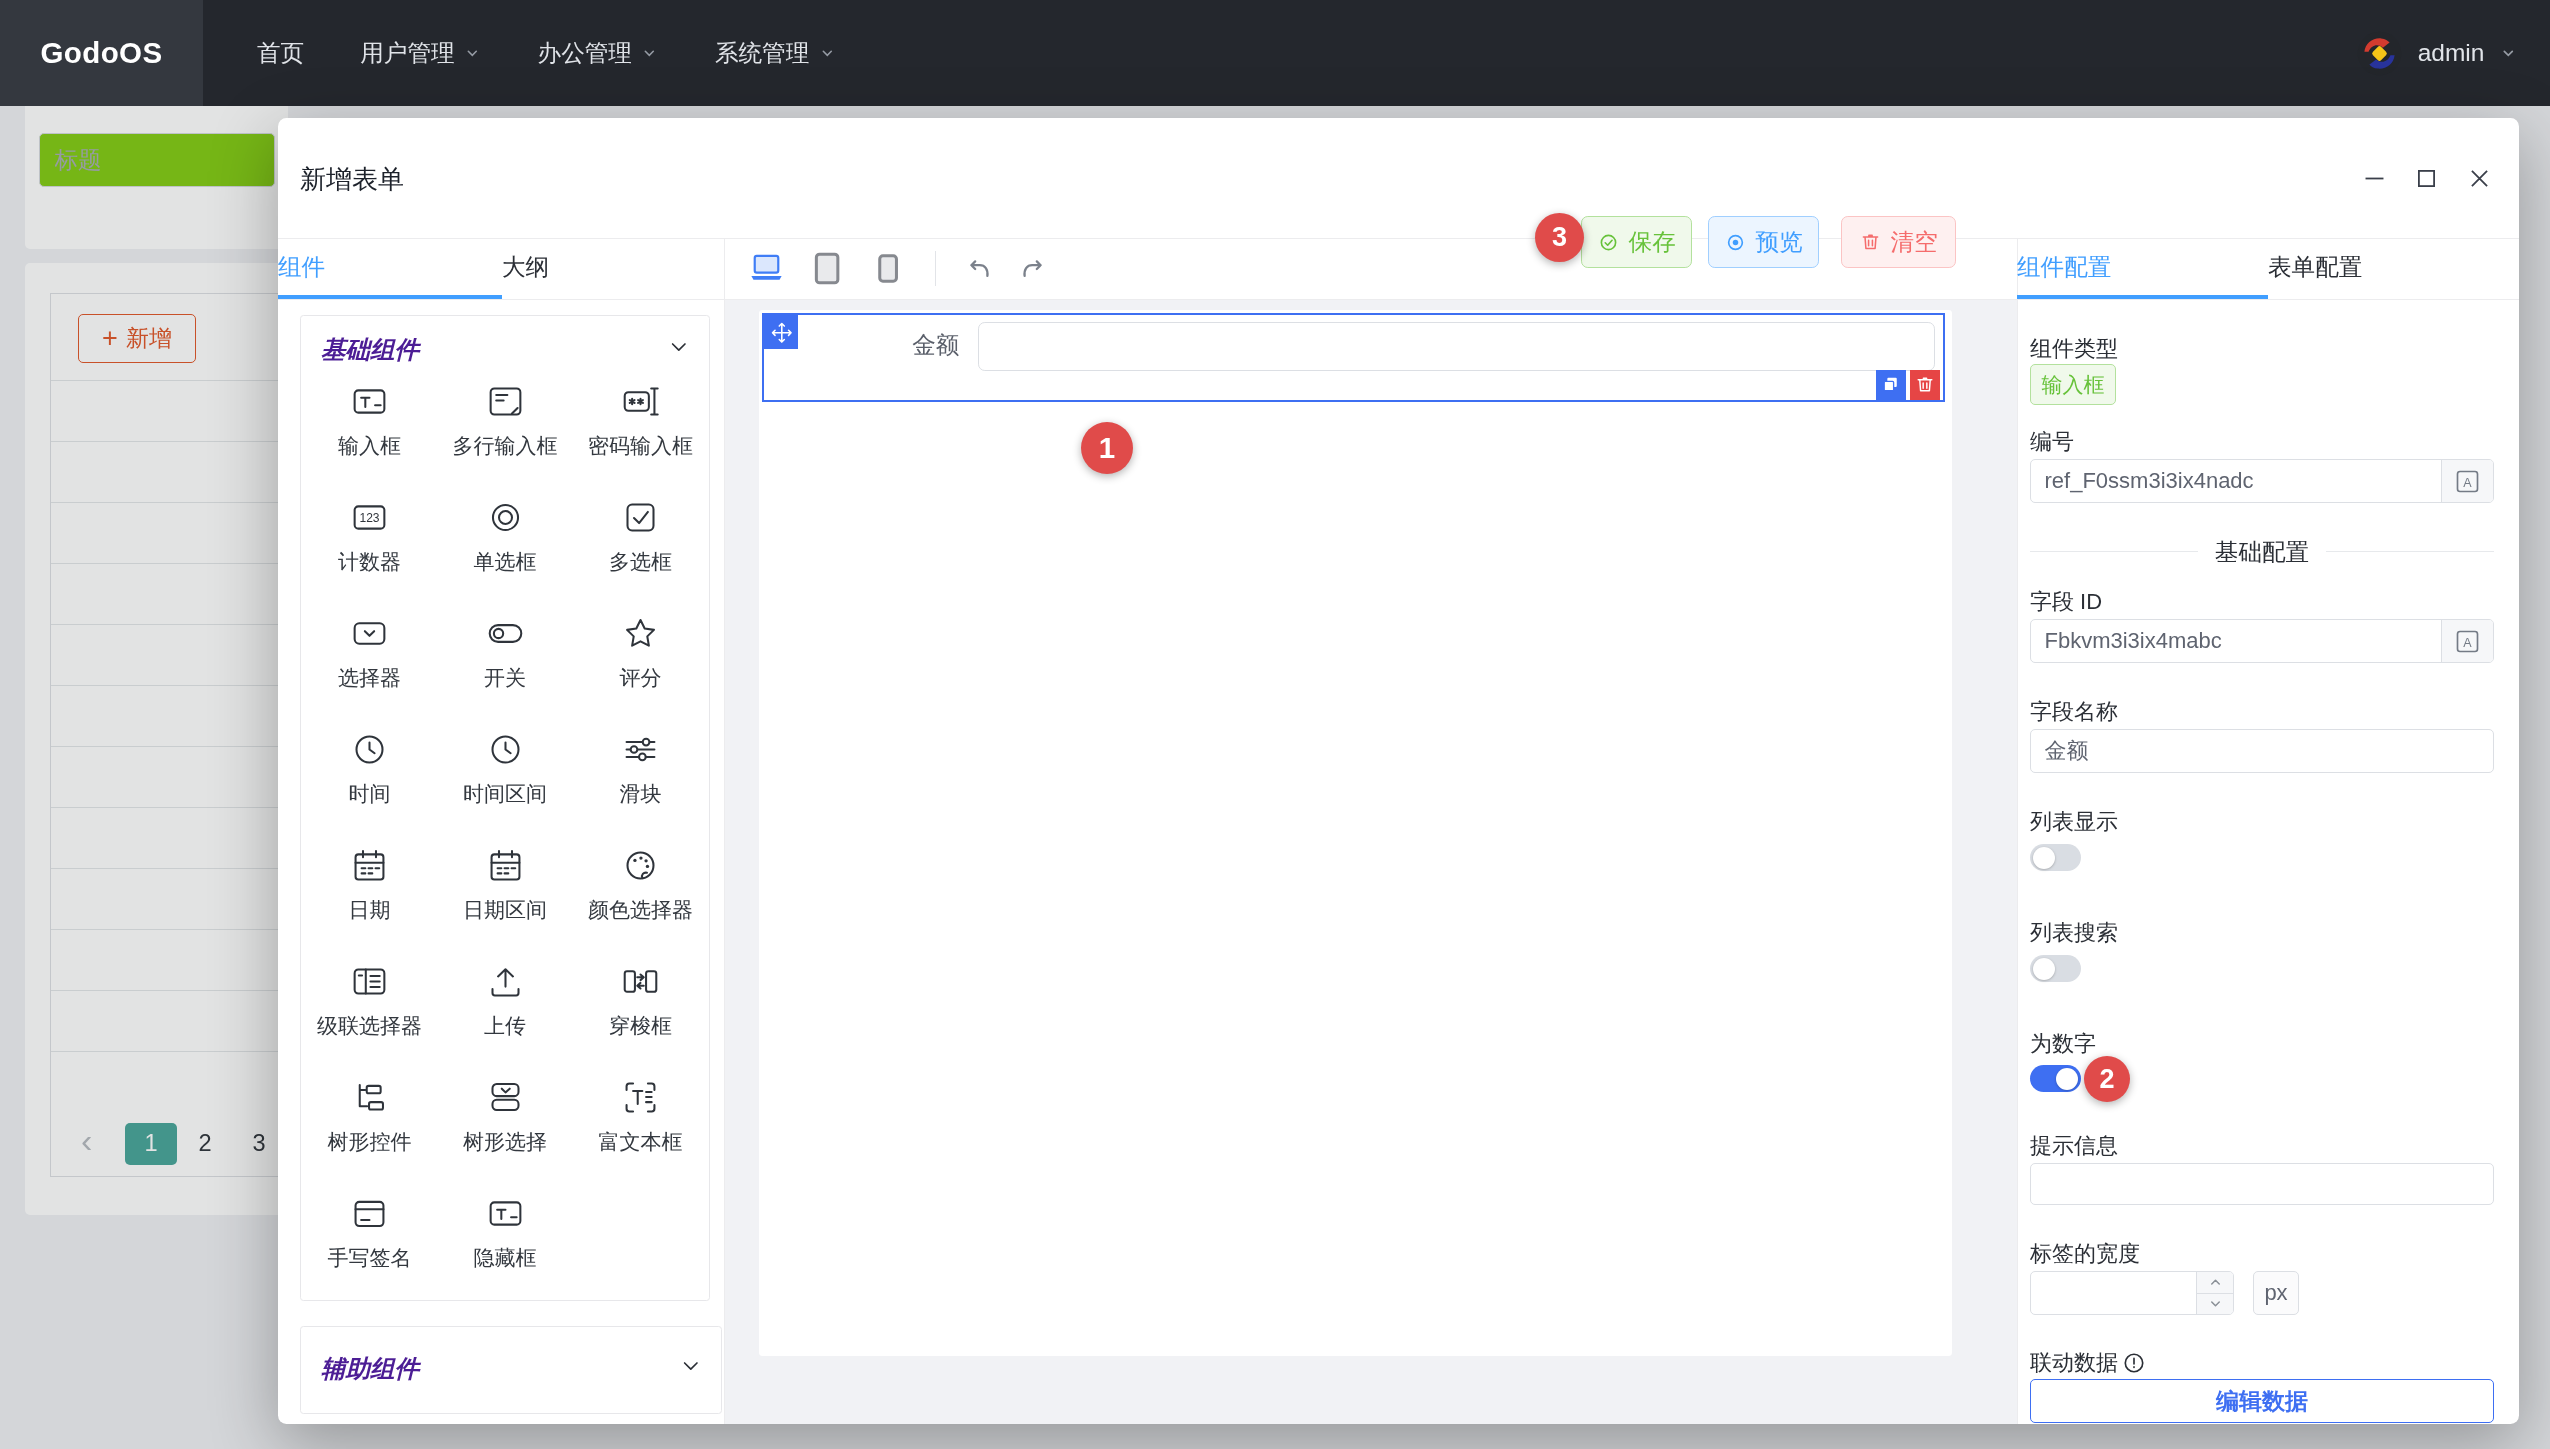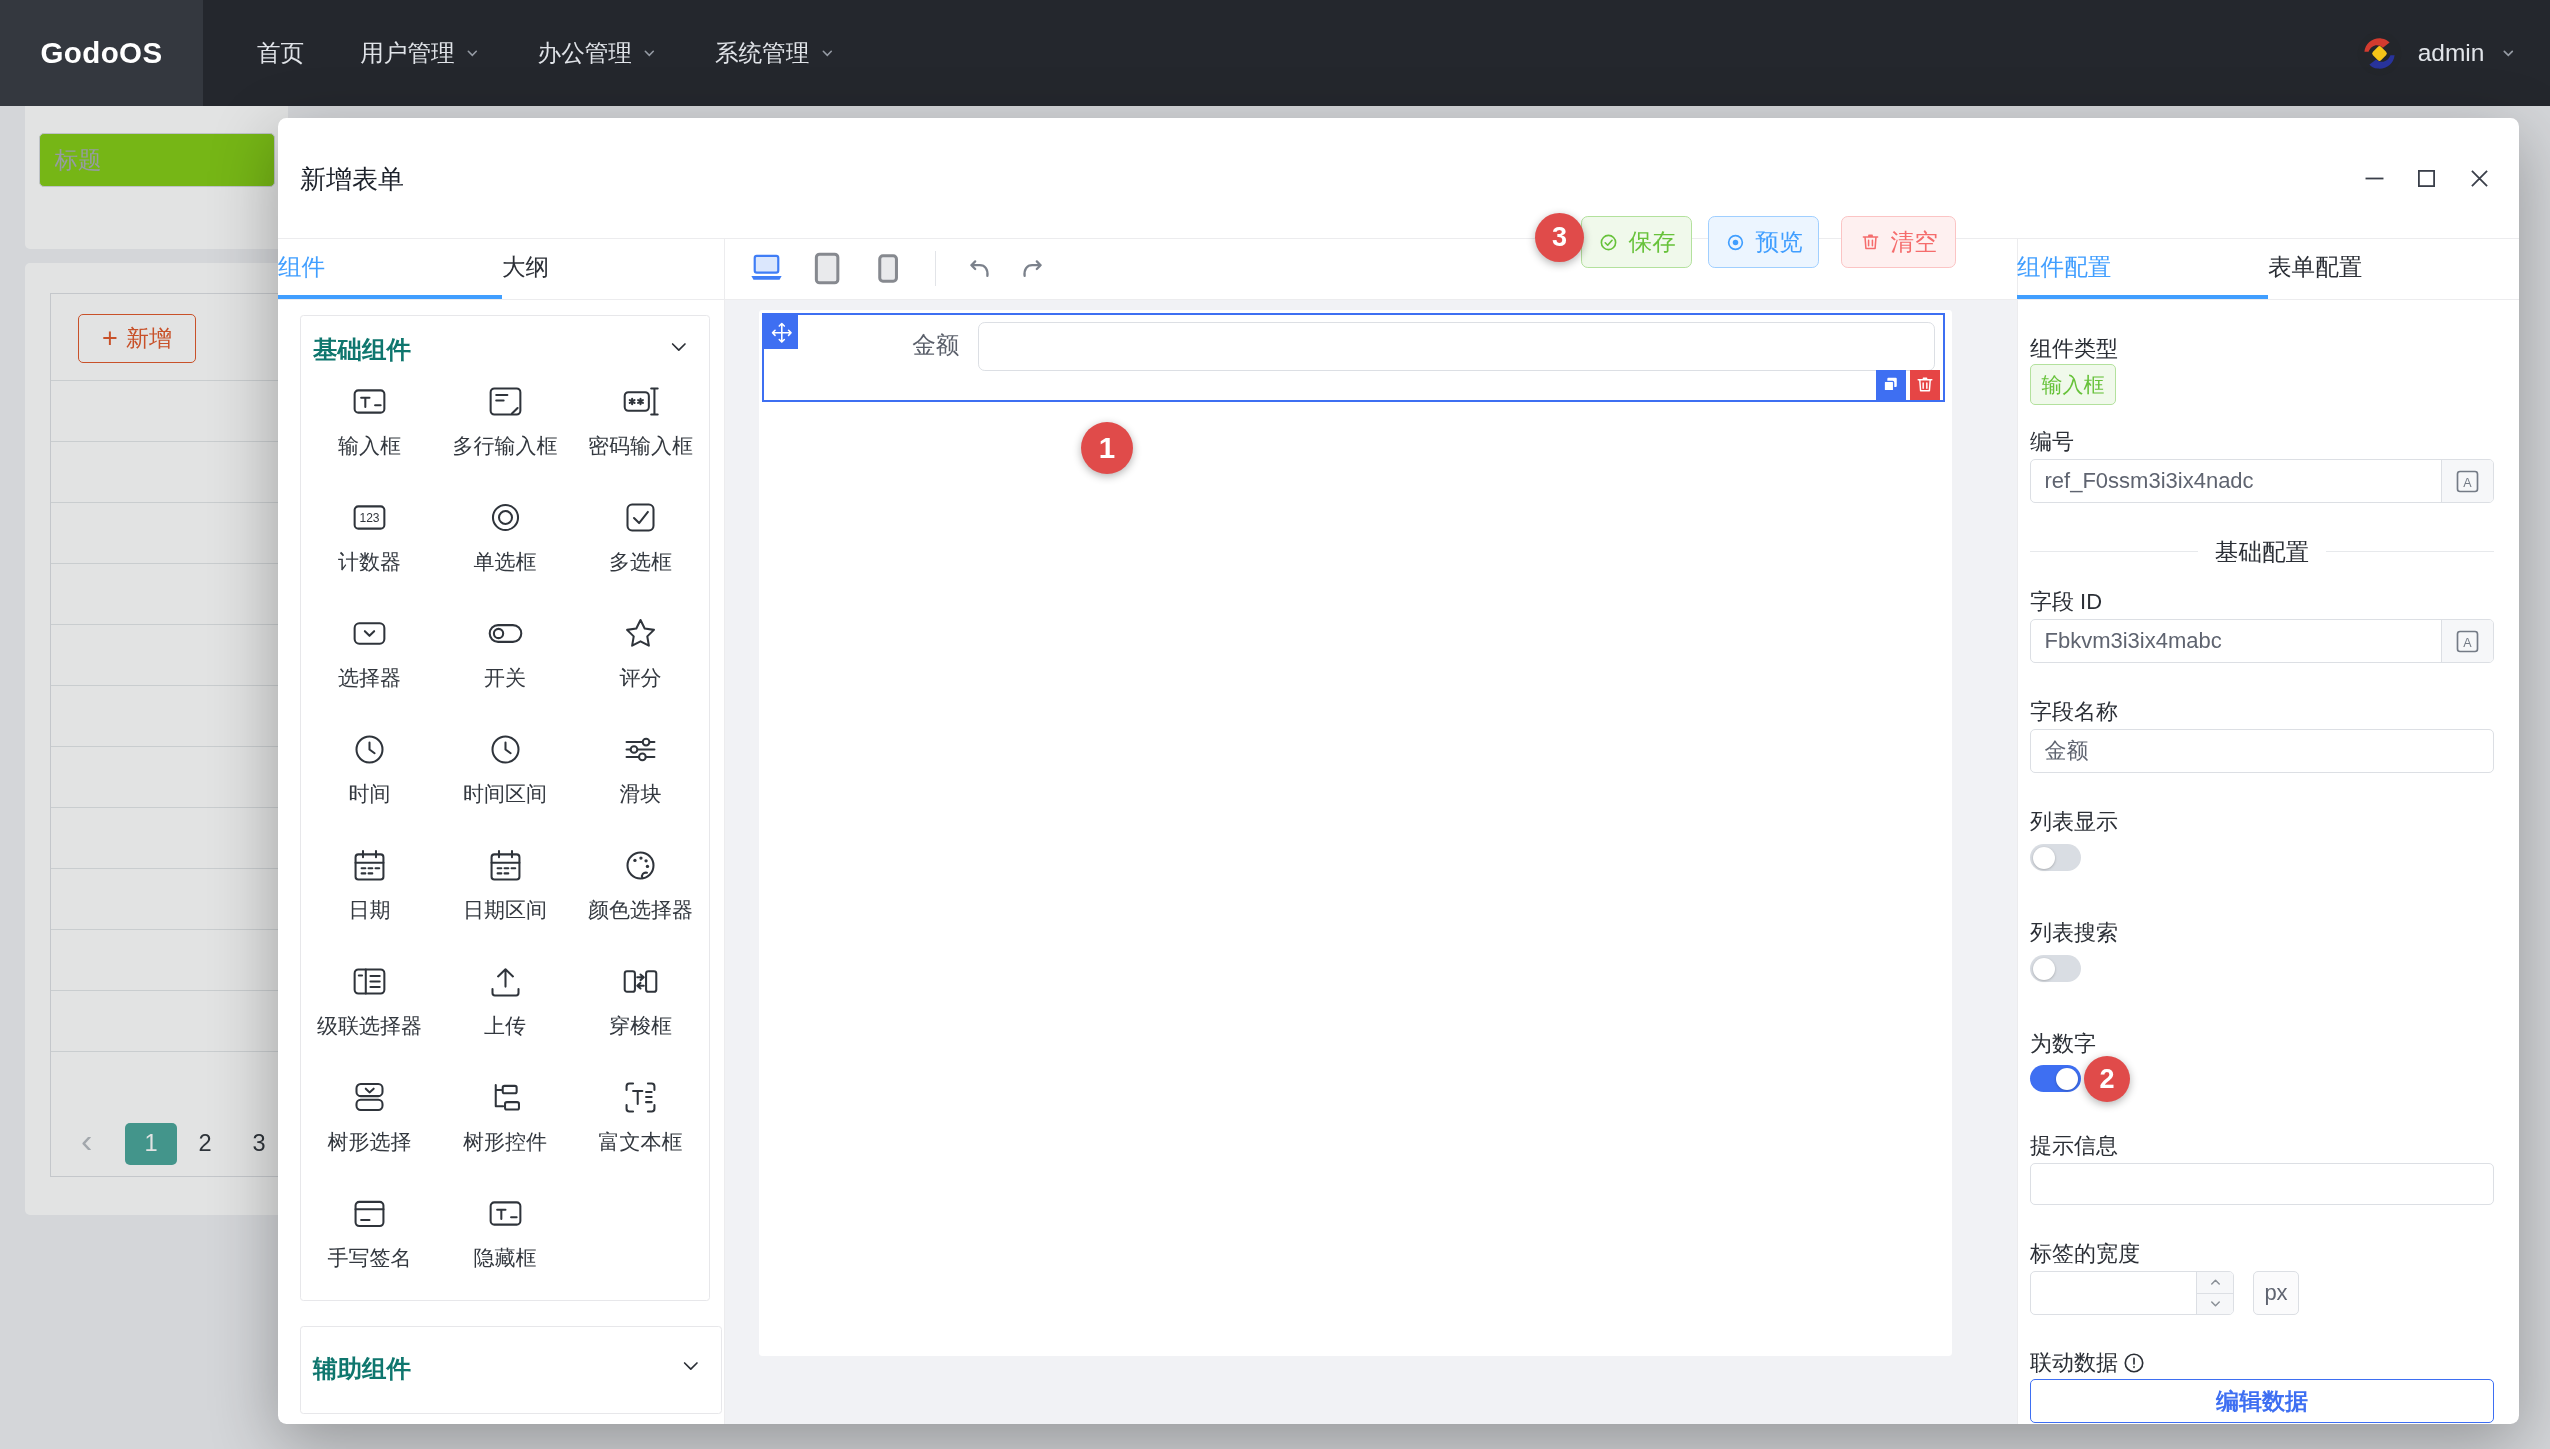--- a/index.html
+++ b/index.html
@@ -45,21 +45,21 @@
   .canvas-bg { position:absolute; left:447px; right:502px; top:181px; bottom:0; background:#f1f2f5; border-radius:0 0 0 0; }
 
   .tab { position:absolute; top:120px; height:61px; line-height:59px; text-align:left; font-size:23.6px; color:#2b2f36; cursor:pointer; }
   .tab.active { color:var(--accent); }
   .underline { position:absolute; top:177px; height:4.2px; background:var(--accent); }
 
   
   .sec { position:absolute; border:0.8px solid #e7e7ea; border-radius:3.4px; background:#fff; }
   .sec1 { left:22px; top:197px; width:410px; height:986px; }
   .sec2 { left:22px; top:1208px; width:422px; height:88px; }
-  .sec-head { position:absolute; left:12px; top:17px; font-size:24.5px; font-weight:600; color:#0f766e; }
+  .sec-head { position:absolute; left:20px; top:17px; font-size:24.5px; font-weight:600; color:#4c1d95;font-style:italic; }
   .sec2 .sec-head { top:25px; }
   .sec-chev { position:absolute; right:18.6px; top:18.6px; width:23.6px; height:23.6px; color:#2b2f36; }
   .sec2 .sec-chev { top:27px; }
   .cgrid { position:absolute; left:0.8px; right:0.8px; top:47px; display:grid; grid-template-columns:repeat(3,1fr); grid-auto-rows:116px; }
   .gitem { display:flex; flex-direction:column; align-items:center; justify-content:center; gap:11px; cursor:grab; }
   .gitem svg { width:39px; height:39px; color:#2f343b; }
   .gitem span { font-size:21px; color:#33383f; white-space:nowrap; }
 
   
   .devices { position:absolute; left:469px; top:120px; height:61px; display:flex; align-items:center; gap:22px; }
@@ -341,33 +341,33 @@
           <div class="gitem">
      <svg viewBox="0 0 42 42" fill="none" stroke="currentColor" stroke-width="2.2" stroke-linecap="round" stroke-linejoin="round">
               <rect x="4" y="10" width="11" height="22" rx="2.5"></rect>
               <rect x="27" y="10" width="11" height="22" rx="2.5"></rect>
               <path d="M17.5 16.5h6M21 13.5l3.5 3-3.5 3M24.5 25.5h-6M21 22.5l-3.5 3 3.5 3"></path>
             </svg>
      <span>穿梭框</span>
           </div>
           <div class="gitem">
      <svg viewBox="0 0 42 42" fill="none" stroke="currentColor" stroke-width="2.2" stroke-linecap="round" stroke-linejoin="round">
+              <path d="M10.5 7.5v23M10.5 13h6M10.5 30.5h8"></path>
+              <rect x="18" y="8.5" width="15" height="8" rx="2"></rect>
+              <rect x="20.5" y="26" width="15" height="8" rx="2"></rect>
+            </svg>
+     <span>树形控件</span>
+          </div>
+          <div class="gitem">
+     <svg viewBox="0 0 42 42" fill="none" stroke="currentColor" stroke-width="2.2" stroke-linecap="round" stroke-linejoin="round">
               <rect x="7" y="6.5" width="28" height="13" rx="4.5"></rect>
               <path d="M17 11.5l4 4 4.5-4"></path>
               <rect x="7" y="23.5" width="28" height="11" rx="4.5"></rect>
             </svg>
      <span>树形选择</span>
-          </div>
-          <div class="gitem">
-     <svg viewBox="0 0 42 42" fill="none" stroke="currentColor" stroke-width="2.2" stroke-linecap="round" stroke-linejoin="round">
-              <path d="M10.5 7.5v23M10.5 13h6M10.5 30.5h8"></path>
-              <rect x="18" y="8.5" width="15" height="8" rx="2"></rect>
-              <rect x="20.5" y="26" width="15" height="8" rx="2"></rect>
-            </svg>
-     <span>树形控件</span>
           </div>
           <div class="gitem">
      <svg viewBox="0 0 42 42" fill="none" stroke="currentColor" stroke-width="2.2" stroke-linecap="round" stroke-linejoin="round">
               <path d="M6 13V9a3 3 0 013-3h4M29 6h4a3 3 0 013 3v4M36 29v4a3 3 0 01-3 3h-4M13 36H9a3 3 0 01-3-3v-4M13 14h10M18 14v14M27 15h6M27 20.5h6M27 26h6"></path>
             </svg>
      <span>富文本框</span>
           </div>
           <div class="gitem">
      <svg viewBox="0 0 42 42" fill="none" stroke="currentColor" stroke-width="2.2" stroke-linecap="round" stroke-linejoin="round">
               <rect x="6" y="8.5" width="30" height="26" rx="4"></rect>

